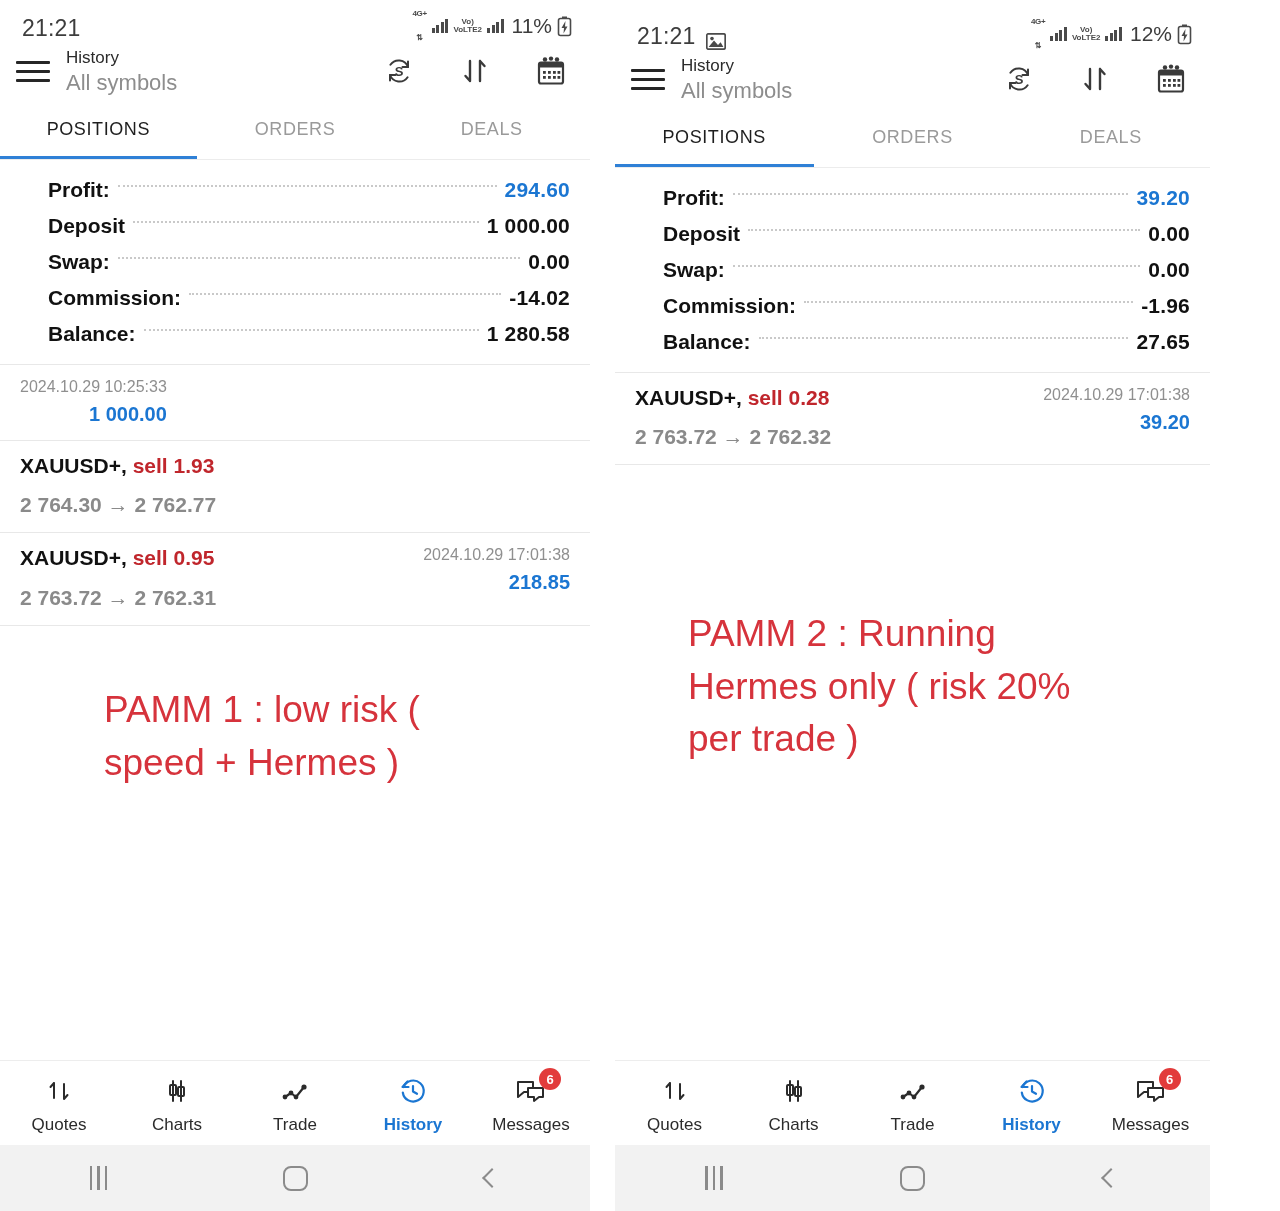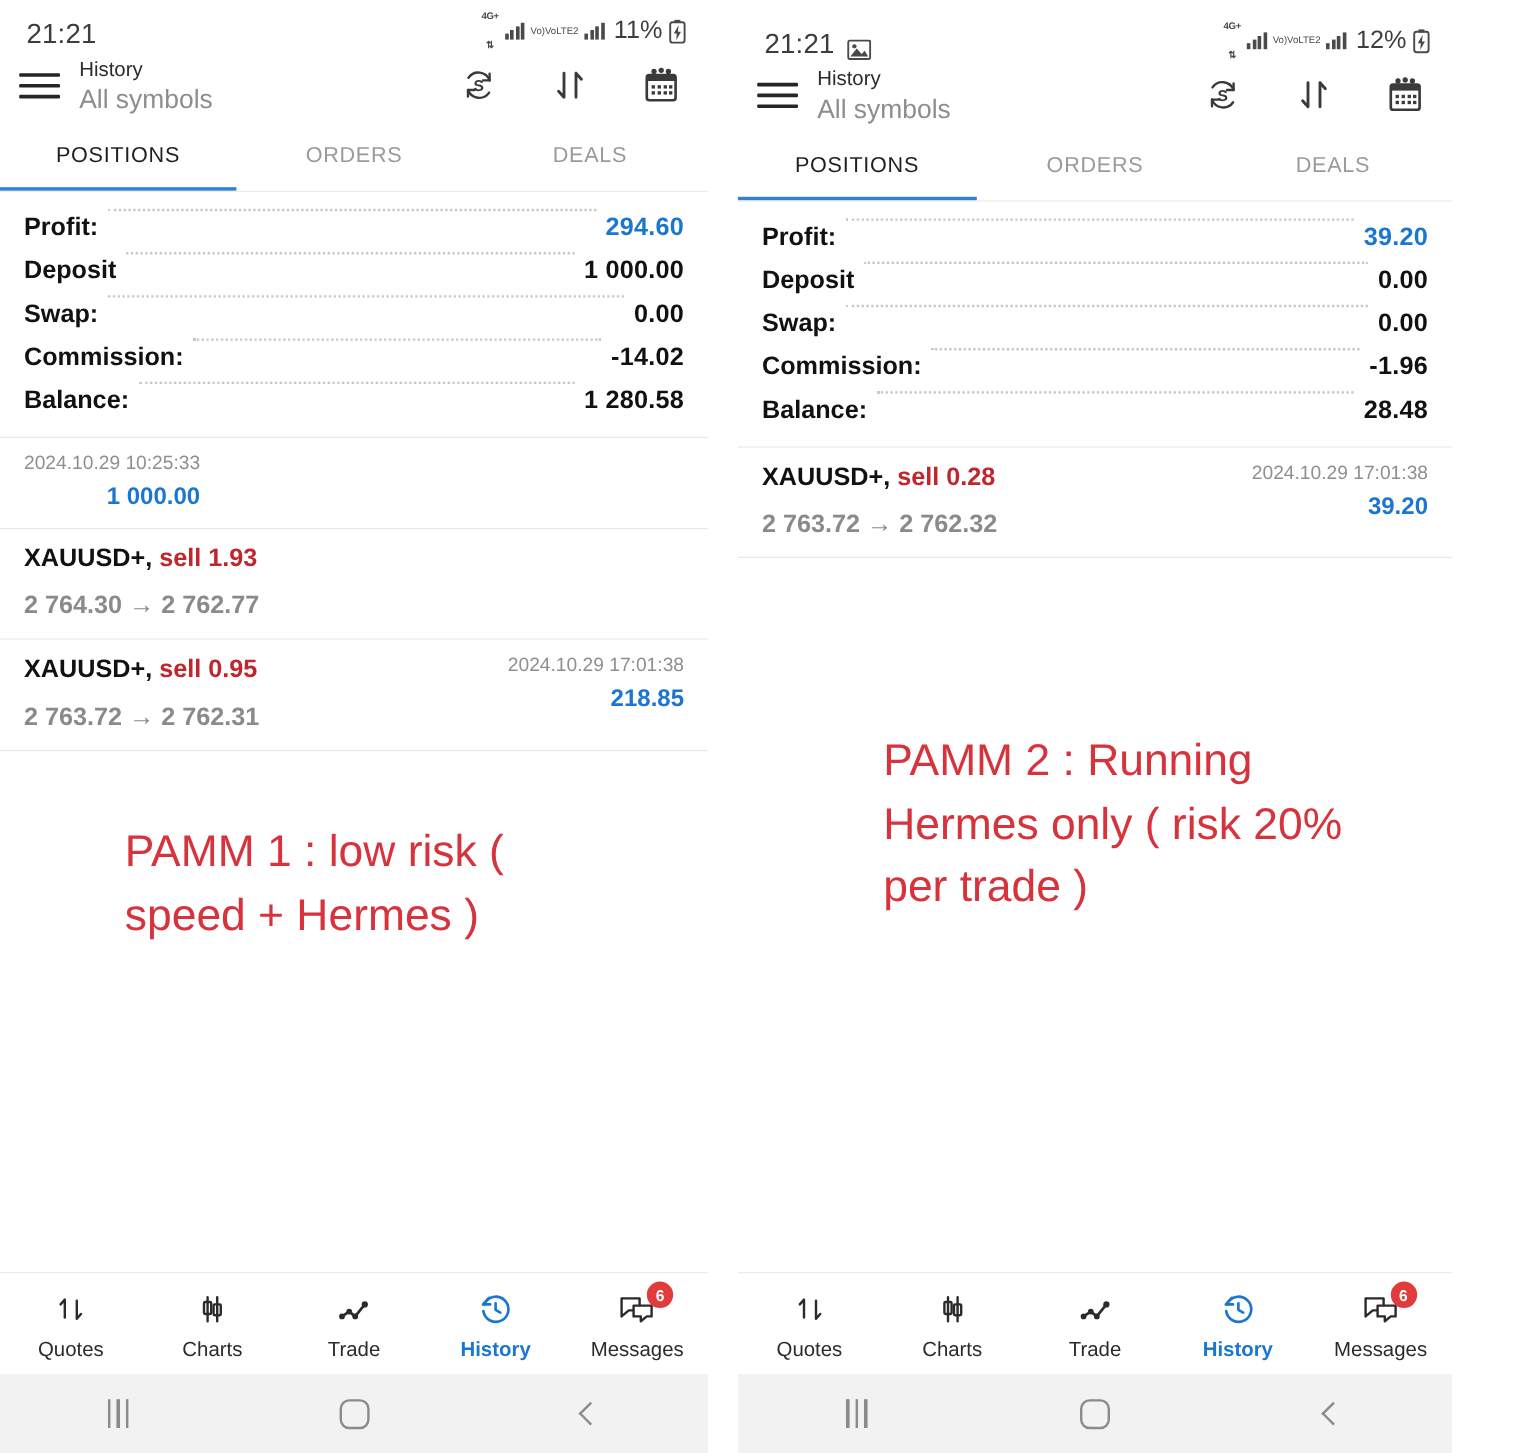--- a/index.html
+++ b/index.html
@@ -18,21 +18,21 @@
   
   .statusbar {
     height: 42px; display: flex; align-items: flex-end;
     padding: 0 18px 0 22px; color: #3b3b3b;
   }
   .sb-time { font-size: 23px; letter-spacing: .2px; color:#3d3d3d; }
   .sb-shot { margin-left: 10px; display:inline-flex; }
   .sb-right { margin-left: auto; display: flex; align-items: center; gap: 5px; }
   .sb-net { display:flex; flex-direction:column; line-height:1; align-items:center; font-size:8px; font-weight:bold; color:#4a4a4a;gap:16px; }
   .sb-net .t { letter-spacing:-.3px; }
-  .sb-volte { display:flex; flex-direction:row; line-height:1; align-items:center; font-size:8px; font-weight:normal; color:#4a4a4a; }
+  .sb-volte { display:flex; flex-direction:column; line-height:1; align-items:center; font-size:8px; font-weight:bold; color:#4a4a4a; }
   .sb-pct { font-size: 21px; color:#3d3d3d; margin-left: 3px;}
   .bars { display:flex; align-items:flex-end; gap:1.5px; height:14px; }
   .bars i { width:3px; background:#4a4a4a; display:block; }
   .bars i:nth-child(1){height:5px}.bars i:nth-child(2){height:8px}
   .bars i:nth-child(3){height:11px}.bars i:nth-child(4){height:14px}
 
   
   .appbar { display: flex; align-items: center; padding: 6px 22px 10px 16px; }
   .burger { width: 34px; display:flex; flex-direction:column; gap:6px; margin-right: 16px; cursor:pointer;}
   .burger span { display:block; height:3px; background:#262626; border-radius:1px; }
@@ -46,21 +46,21 @@
   
   .tabs { display:flex; position: relative; }
   .tab { flex: 1; text-align:center; padding: 14px 0 16px; font-size: 18px;
          letter-spacing: .6px; color:#9a9a9a; cursor:pointer; }
   .tab.active { color:#1e1e1e; font-weight:400;text-align:center; }
   .tabline { height:3px; background:#2f80d6; width: 33.4%; }
   .tabrule { height:1px; background:#ececec; width:100%; }
 
   
   .summary { padding: 12px 20px 6px 20px; }
-  .srow { display:flex; align-items:flex-start; font-size: 21px; padding: 6px 0; }
+  .srow { display:flex; align-items:center; font-size: 21px; padding: 6px 0; margin-left: 28px; }
   .slabel { font-weight: bold; color:#111; white-space:nowrap; }
   .sdots { flex:1; margin: 0 8px; position:relative; top:-4px;
            border-bottom: 2px dotted #c9c9c9; }
   .svalue { font-weight: bold; color:#111; white-space:nowrap; letter-spacing:.2px;}
   .svalue.blue { color:#1b76d2; }
 
   
   .deals { margin-top: 6px; }
   .dsep { height:1px; background:#e8e8e8; }
   .drow { display:flex; padding: 12px 20px 14px 20px; }
@@ -69,21 +69,21 @@
   .d-l1 { font-size: 21px; font-weight:bold; color:#111; line-height:1.25;}
   .d-l1 .sellred { color:#c0262c; font-weight:bold; }
   .d-l2 { font-size: 21px; color:#8a8a8a; font-weight:bold; line-height:1.3; margin-top:12px;}
   .d-sub { font-size: 17px; color:#8a8a8a; line-height:1.4; margin-top:3px;}
   .d-time { font-size: 16px; color:#8f8f8f; line-height:1.25; }
   .d-amt { font-size: 20px; font-weight:bold; color:#1b76d2; margin-top:6px; }
 
   
   .annot { color:#d6333c; line-height: 1.42; font-weight: 400; }
   .annot.left-a  { position:absolute; left:104px; top:684px;  width: 330px; font-size: 37px; }
-  .annot.right-a { position:absolute; left:736px; top:608px; width: 430px; font-size: 37px; }
+  .annot.right-a { position:absolute; left:688px; top:608px; width: 430px; font-size: 37px; }
 
   
   .botnav { position:absolute; left:0; right:0; display:flex;
             border-top:1px solid #ededed; background:#fff; }
   .navitem { flex:1; display:flex; flex-direction:column; align-items:center;
              padding: 14px 0 10px; cursor:pointer; position:relative; }
   .navicon { height: 32px; display:flex; align-items:center; justify-content:center; position:relative;}
   .navlabel { font-size: 17px; color:#2b2b2b; margin-top: 8px; }
   .navitem.active .navlabel { color:#1b76d2; font-weight:bold; }
   .badge { position:absolute; top:-7px; right:-14px; background:#e23b3b; color:#fff;
@@ -442,21 +442,21 @@
         <span class="svalue">0.00</span>
       </div>
       <div class="srow">
         <span class="slabel">Commission:</span>
         <span class="sdots"></span>
         <span class="svalue">-1.96</span>
       </div>
       <div class="srow">
         <span class="slabel">Balance:</span>
         <span class="sdots"></span>
-        <span class="svalue">28.48</span>
+        <span class="svalue">27.65</span>
       </div>
     </div>
 
     <div class="deals">
       <div class="dsep"></div>
       <div class="drow">
         <div class="dleft">
           <div class="d-l1">
             <span>XAUUSD+,</span>
             <span class="sellred">sell</span>

